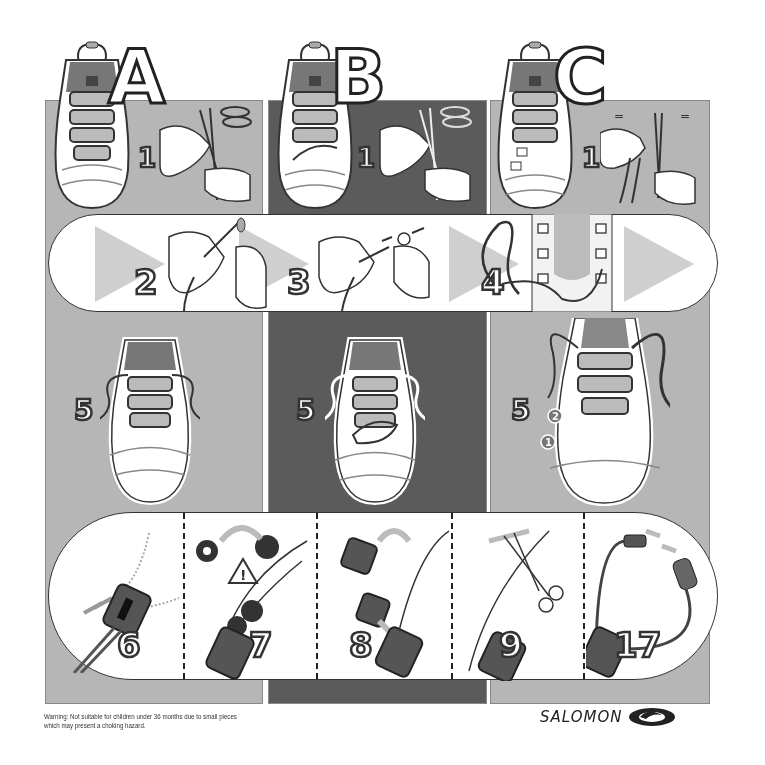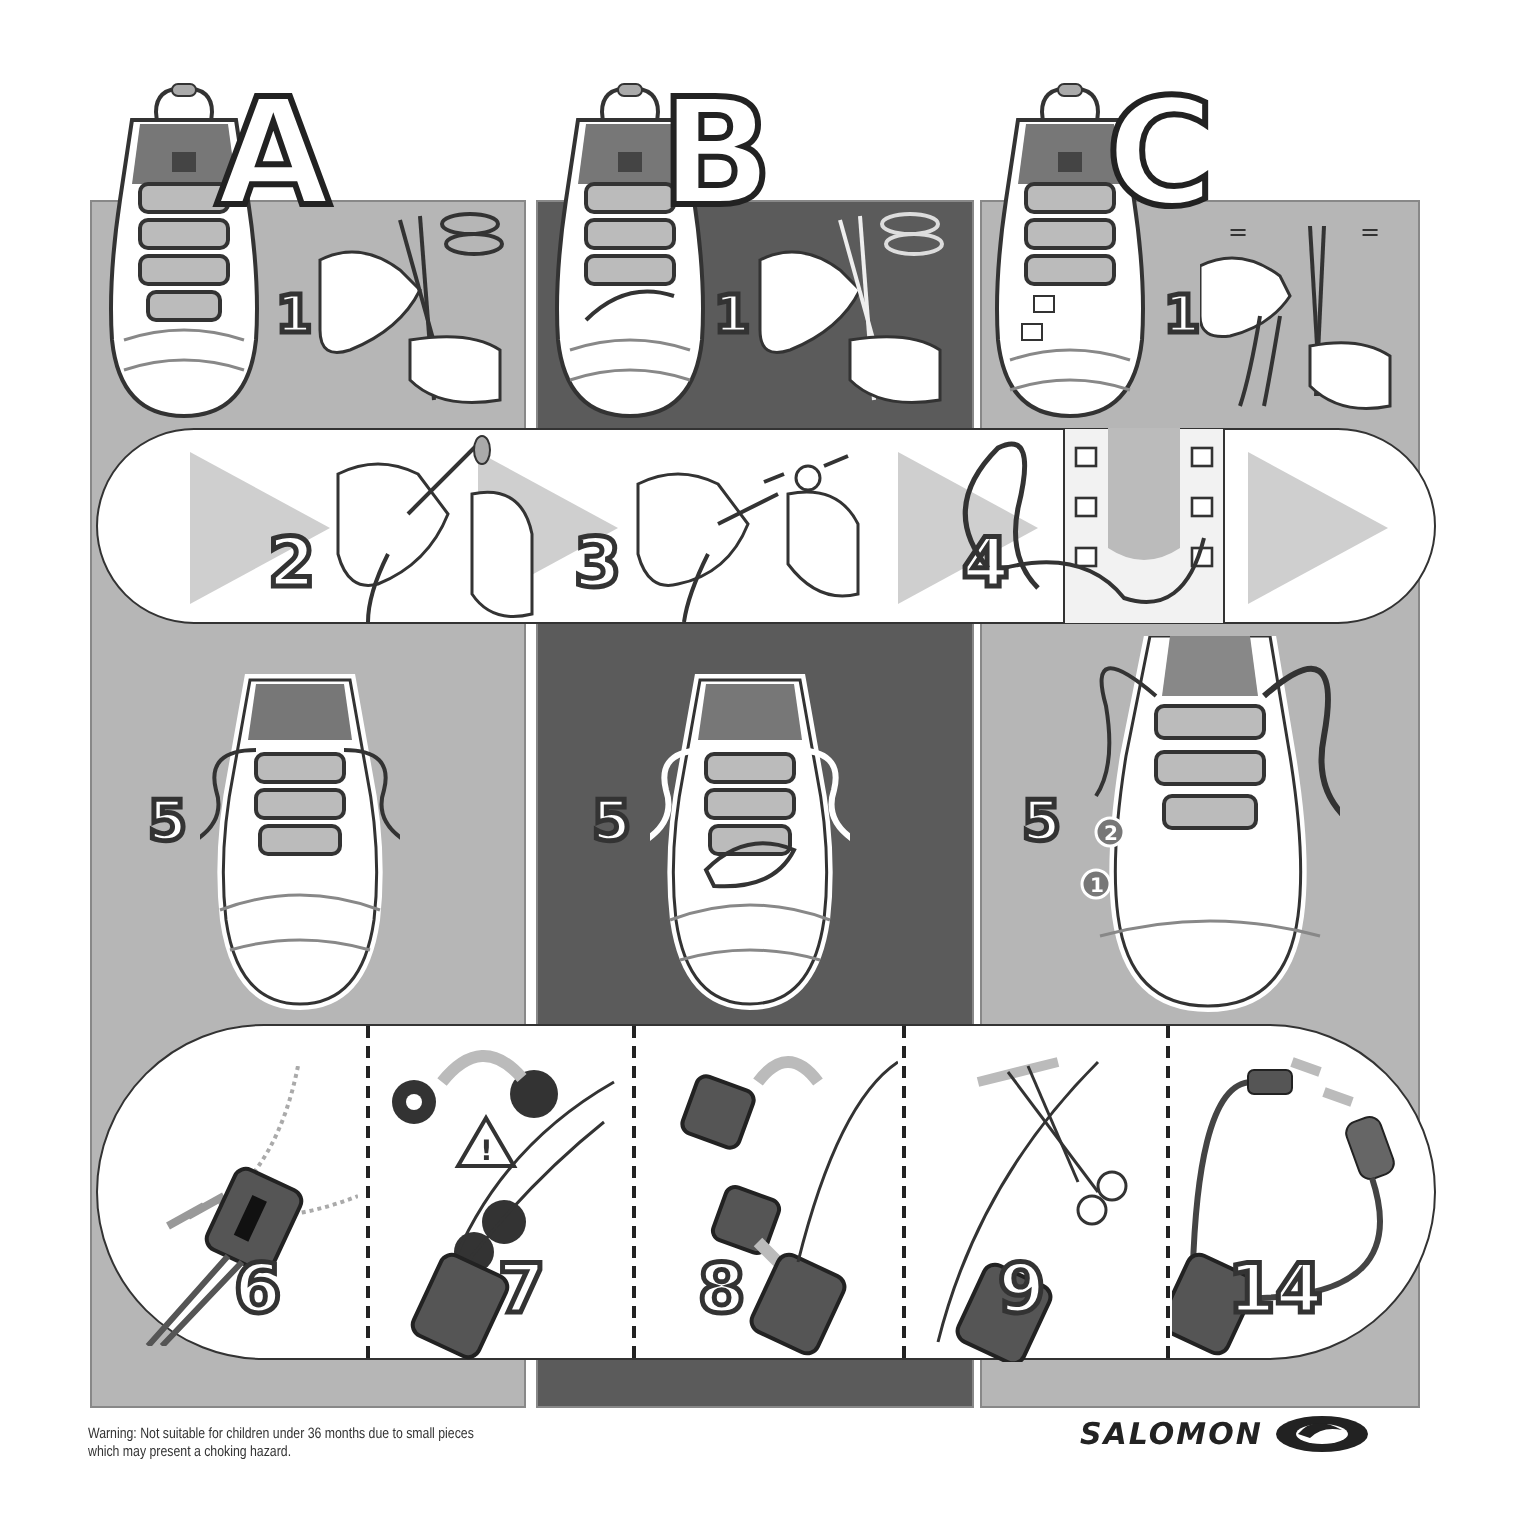--- a/index.html
+++ b/index.html
@@ -12,21 +12,21 @@
     -webkit-text-stroke:3px #222;letter-spacing:-2px;}
   .shoe{position:absolute;}
   .stepnum{position:absolute;font-family:"DejaVu Sans",sans-serif;font-weight:bold;color:#fff;-webkit-text-stroke:2.5px #333;line-height:1;}
   .banner{position:absolute;background:#fff;border:1.5px solid #333;box-sizing:border-box;}
   #banner1{left:48px;top:214px;width:670px;height:98px;border-radius:49px;}
   #banner2{left:48px;top:512px;width:670px;height:168px;border-radius:84px;}
   .tri{position:absolute;width:0;height:0;border-top:38px solid transparent;border-bottom:38px solid transparent;border-left:70px solid #cfcfcf;}
   .divider{position:absolute;top:0;height:100%;border-left:2px dashed #222;}
   .warning{position:absolute;left:44px;top:712px;font-family:"Liberation Sans",sans-serif;font-size:7.5px;line-height:9px;color:#333;width:240px;transform:scaleX(0.82);transform-origin:left top;}
   .logo{position:absolute;left:540px;top:707px;display:flex;align-items:center;gap:6px;}
-  .logo-text{font-family:"DejaVu Sans",sans-serif;font-weight:bold;font-style:italic;font-size:15px;letter-spacing:1px;color:#222;}
+  .logo-text{font-family:"DejaVu Sans",sans-serif;font-weight:normal;font-style:italic;font-size:15px;letter-spacing:1px;color:#222;}
   .hand{position:absolute;}
 </style>
 </head>
 <body>
 
 <div id="colA" class="col"></div>
 <div id="colB" class="col"></div>
 <div id="colC" class="col"></div>
 
 <svg class="shoe" style="left:52px;top:40px" width="80" height="172" viewBox="0 0 80 172">
@@ -253,21 +253,21 @@
   <div class="stepnum" style="left:450px;top:115px;font-size:34px;">9</div>
 
   <svg style="position:absolute;left:537px;top:8px" width="128" height="160" viewBox="0 0 128 160">
     <path d="M10 140 q0 -120 30 -120" fill="none" stroke="#444" stroke-width="3"></path>
     <rect x="38" y="14" width="22" height="12" rx="3" fill="#555" stroke="#222"></rect>
     <path d="M60 10 l14 5 M90 30 l-14 -5" stroke="#bbb" stroke-width="5"></path>
     <rect x="90" y="38" width="18" height="30" rx="6" transform="rotate(-20 99 53)" fill="#666" stroke="#222"></rect>
     <path d="M100 68 q20 60 -60 60" fill="none" stroke="#444" stroke-width="3"></path>
     <rect x="0" y="110" width="36" height="42" rx="6" transform="rotate(25 18 131)" fill="#555" stroke="#222" stroke-width="2"></rect>
   </svg>
-  <div class="stepnum" style="left:565px;top:115px;font-size:34px;">14</div>
+  <div class="stepnum" style="left:565px;top:115px;font-size:34px;">17</div>
 </div>
 
 <div class="warning">
   <div>Warning: Not suitable for children under 36 months due to small pieces</div>
   <div>which may present a choking hazard.</div>
 </div>
 <div class="logo">
   <span class="logo-text">SALOMON</span>
   <svg width="48" height="20" viewBox="0 0 48 20">
     <ellipse cx="24" cy="10" rx="23" ry="9" fill="#222"></ellipse>

